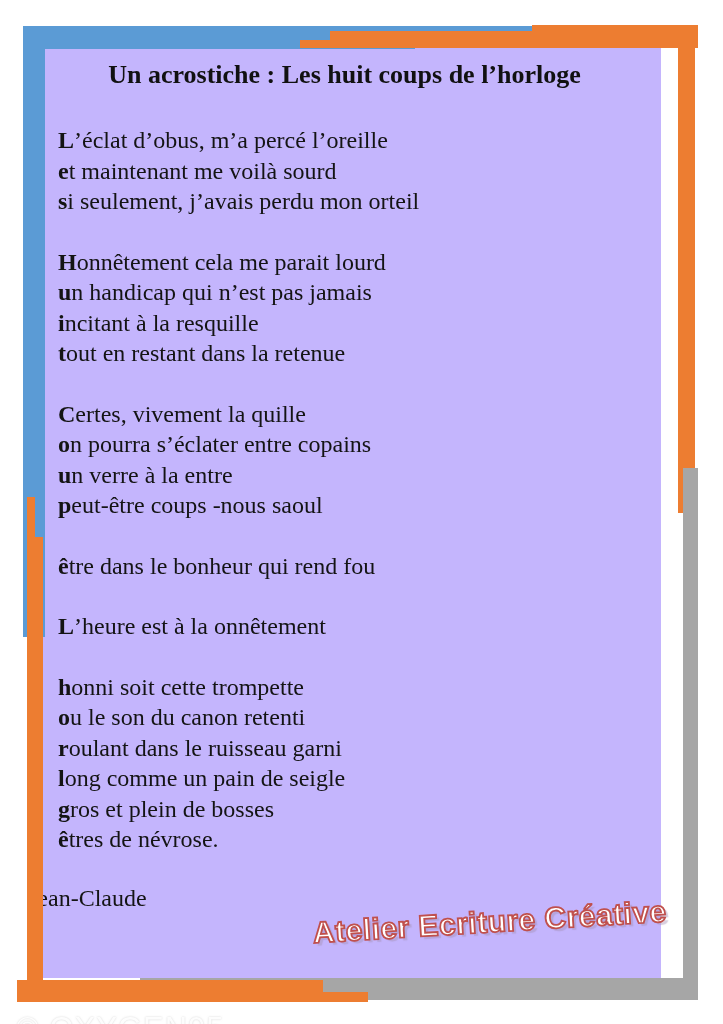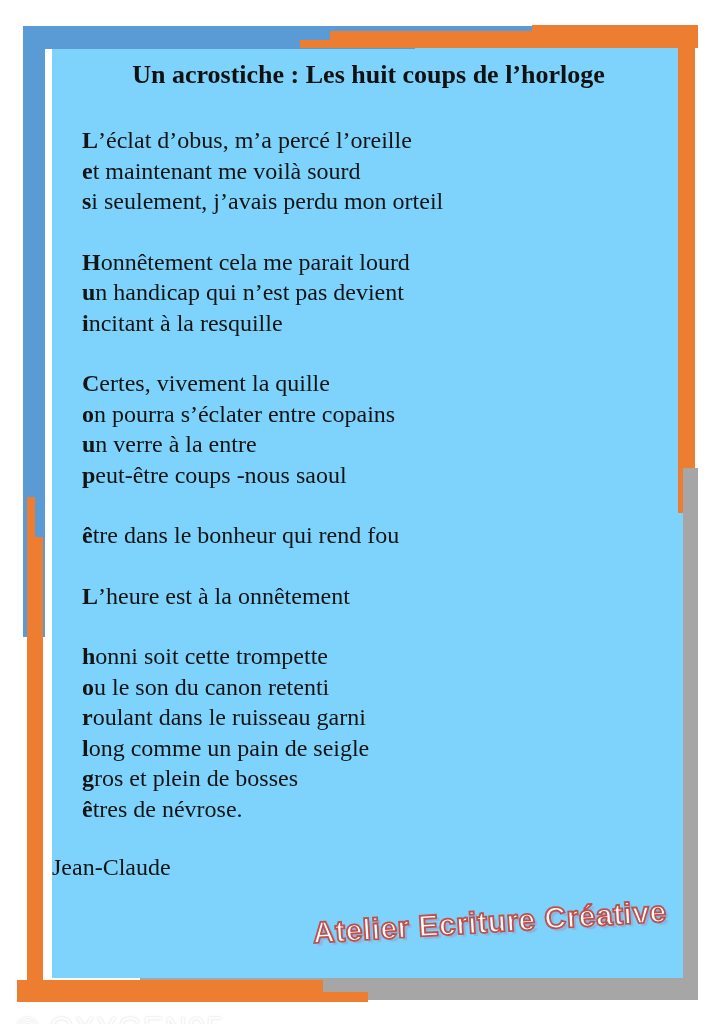--- a/index.html
+++ b/index.html
@@ -3,21 +3,21 @@
 <meta charset="utf-8">
 <style>
   html,body{margin:0;padding:0;background:#ffffff;}
   #canvas{position:relative;width:723px;height:1024px;background:#ffffff;overflow:hidden;
           font-family:"Liberation Serif", serif;}
   .bar{position:absolute;}
   
   .z2{z-index:2;}
   .z3{z-index:3;}
   
-  #page{position:absolute;left:52px;top:48px;width:633px;height:930px;background:#7dd3fc;
+  #page{position:absolute;left:28px;top:48px;width:633px;height:930px;background:#c4b5fd;
         overflow:hidden;z-index:1;}
   #page-title{margin:12px 10px 35px 10px;text-align:center;font-weight:bold;font-size:26px;
         line-height:30px;color:#111;}
   #poem{padding:0 18px 0 30px;font-size:24px;line-height:30.5px;color:#141414;}
   .stanza{margin:0 0 30px 0;}
   .line b{font-weight:bold;}
   #signature{margin-top:8px;font-size:24px;color:#141414;}
   
   #copyright{position:absolute;left:16px;top:963px;z-index:4;
         font-family:Liberation Sans, sans-serif;font-size:31px;letter-spacing:1px;
@@ -37,22 +37,23 @@
   <div id="page">
     <div id="page-title">Un acrostiche : Les huit coups de l’horloge</div>
     <div id="poem">
         <div class="stanza">
           <div class="line"><b>L</b><span>’éclat d’obus, m’a percé l’oreille</span></div>
           <div class="line"><b>e</b><span>t maintenant me voilà sourd</span></div>
           <div class="line"><b>s</b><span>i seulement, j’avais perdu mon orteil</span></div>
         </div>
         <div class="stanza">
           <div class="line"><b>H</b><span>onnêtement cela me parait lourd</span></div>
-          <div class="line"><b>u</b><span>n handicap qui n’est pas devient</span></div>
+          <div class="line"><b>u</b><span>n handicap qui n’est pas jamais</span></div>
           <div class="line"><b>i</b><span>ncitant à la resquille</span></div>
+          <div class="line"><b>t</b><span>out en restant dans la retenue</span></div>
         </div>
         <div class="stanza">
           <div class="line"><b>C</b><span>ertes, vivement la quille</span></div>
           <div class="line"><b>o</b><span>n pourra s’éclater entre copains</span></div>
           <div class="line"><b>u</b><span>n verre à la entre</span></div>
           <div class="line"><b>p</b><span>eut-être coups -nous saoul</span></div>
         </div>
         <div class="stanza">
           <div class="line"><b>ê</b><span>tre dans le bonheur qui rend fou</span></div>
         </div>

